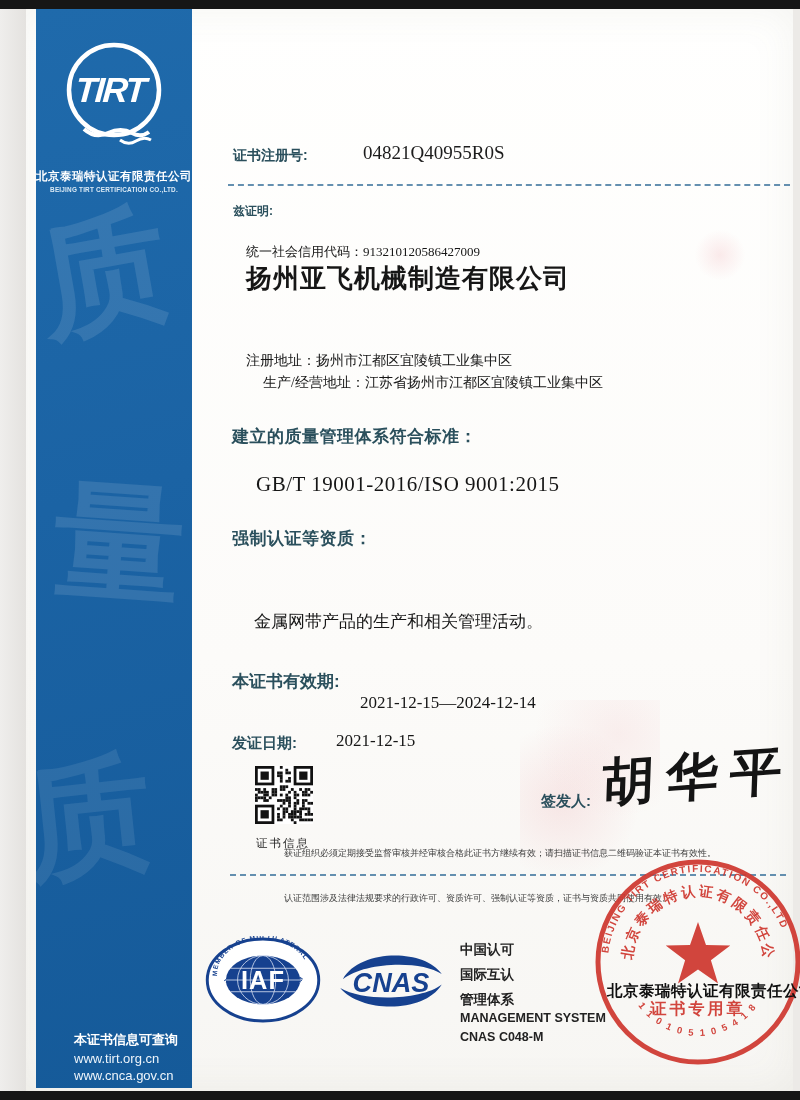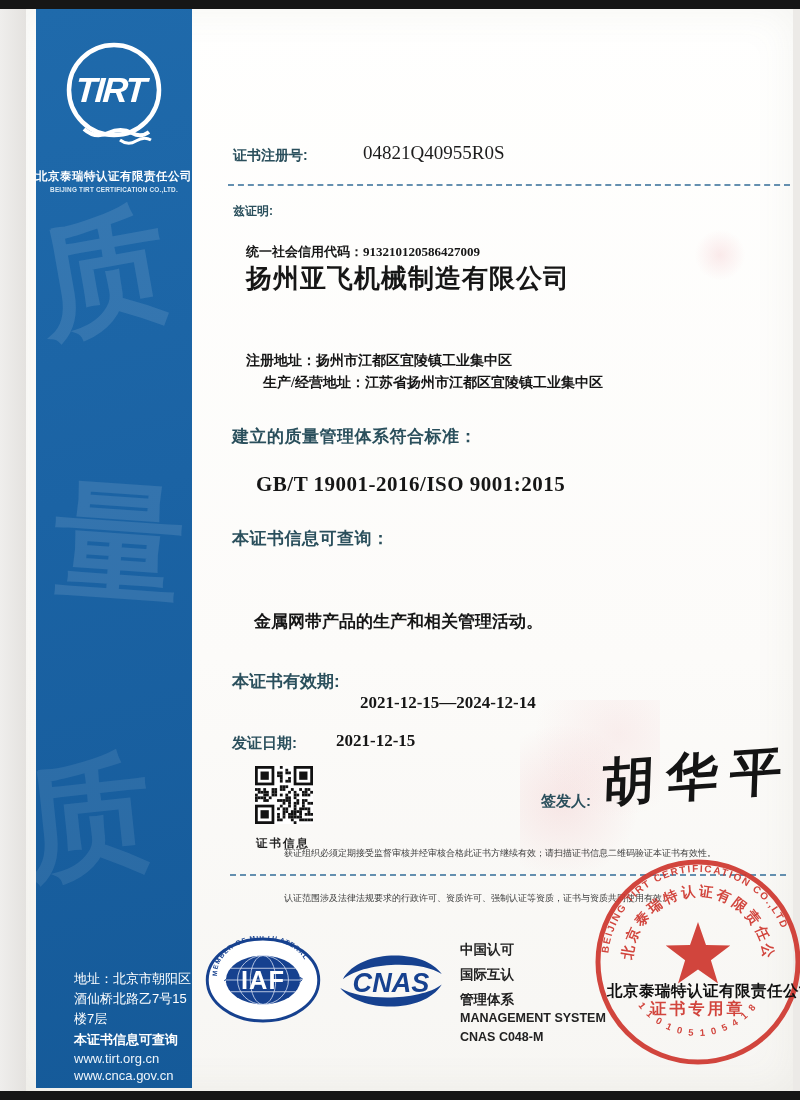--- a/index.html
+++ b/index.html
@@ -32,21 +32,21 @@
   .title{position:absolute;left:230px;top:62px;font-size:46px;font-weight:800;letter-spacing:5px;
          color:#0d0d0d;white-space:nowrap;}
   .teal{color:#2a4f5c;font-weight:bold;}
   .reg-label{position:absolute;left:233px;top:147px;font-size:14px;}
   .reg-value{position:absolute;left:363px;top:142px;font-size:19px;color:#1c1c1c;
              font-family:"Liberation Serif","DejaVu Serif",serif;}
   .dash{position:absolute;border-top:2px dashed #4a7da3;opacity:.85;}
   .dash.d1{left:228px;top:184px;width:562px;}
   .dash.d2{left:230px;top:874px;width:556px;}
   .certify{position:absolute;left:233px;top:203px;font-size:12px;}
-  .serif{font-family:"Liberation Serif","DejaVu Serif",serif;color:#161616;font-weight:bold;}
+  .serif{font-family:"Liberation Serif","DejaVu Serif",serif;color:#161616;}
   .credit{position:absolute;left:246px;top:243px;font-size:13px;}
   .company{position:absolute;left:246px;top:261px;font-size:26px;font-weight:bold;letter-spacing:1px;}
   .addr1{position:absolute;left:246px;top:352px;font-size:14px;}
   .addr2{position:absolute;left:263px;top:374px;font-size:14px;}
   .std-h{position:absolute;left:232px;top:425px;font-size:17px;letter-spacing:.5px;}
   .std-v{position:absolute;left:256px;top:472px;font-size:21px;letter-spacing:.5px;}
   .scope-h{position:absolute;left:232px;top:527px;font-size:17px;letter-spacing:.5px;}
   .scope-v{position:absolute;left:254px;top:610px;font-size:17px;}
   .valid-label{position:absolute;left:232px;top:670px;font-size:17px;}
   .valid-value{position:absolute;left:360px;top:693px;font-size:17px;}
@@ -88,44 +88,39 @@
     <span class="wm w1">量</span>
     <span class="wm w2">质</span>
     <svg class="tirt-logo" viewBox="0 0 120 120">
       <circle cx="60" cy="54" r="45" fill="none" stroke="#fff" stroke-width="4.5"></circle>
       <text x="60" y="66" text-anchor="middle" font-size="35" font-weight="bold" font-style="italic" fill="#fff" letter-spacing="-2" transform="skewX(-4)">TIRT</text>
       <path d="M30,93 q11,10 24,4 q13,-6 24,0 q9,5 17,-1" stroke="#fff" fill="none" stroke-width="4"></path>
       <path d="M66,104 q8,6 16,1 q8,-5 15,-1" stroke="#fff" fill="none" stroke-width="3"></path>
     </svg>
     <div class="side-org-cn">北京泰瑞特认证有限责任公司</div>
     <div class="side-org-en">BEIJING TIRT CERTIFICATION CO.,LTD.</div>
-    <div class="side-address">
-      <div>地址：北京市朝阳区</div>
-      <div>酒仙桥北路乙7号15</div>
-      <div>楼7层</div>
-    </div>
     <div class="side-query">本证书信息可查询</div>
     <div class="side-url u1">www.tirt.org.cn</div>
     <div class="side-url u2">www.cnca.gov.cn</div>
   </div>
 
 
   <div class="reg-label teal">证书注册号:</div>
   <div class="reg-value">04821Q40955R0S</div>
   <div class="dash d1"></div>
 
   <div class="certify teal">兹证明:</div>
   <div class="credit serif">统一社会信用代码：913210120586427009</div>
   <div class="company serif">扬州亚飞机械制造有限公司</div>
   <div class="addr1 serif">注册地址：扬州市江都区宜陵镇工业集中区</div>
   <div class="addr2 serif">生产/经营地址：江苏省扬州市江都区宜陵镇工业集中区</div>
 
   <div class="std-h teal">建立的质量管理体系符合标准：</div>
   <div class="std-v serif">GB/T 19001-2016/ISO 9001:2015</div>
-  <div class="scope-h teal">本证书信息可查询：</div>
+  <div class="scope-h teal">强制认证等资质：</div>
   <div class="scope-v serif">金属网带产品的生产和相关管理活动。</div>
 
   <div class="valid-label teal">本证书有效期:</div>
   <div class="valid-value serif">2021-12-15—2024-12-14</div>
   <div class="issue-label teal">发证日期:</div>
   <div class="issue-value serif">2021-12-15</div>
 
   <div class="qr"><svg viewBox="0 0 100 100" width="100%" height="100%">
         <rect x="42.9" y="0.0" width="4.8" height="4.8" fill="#111"></rect>
         <rect x="52.4" y="4.8" width="4.8" height="4.8" fill="#111"></rect>

